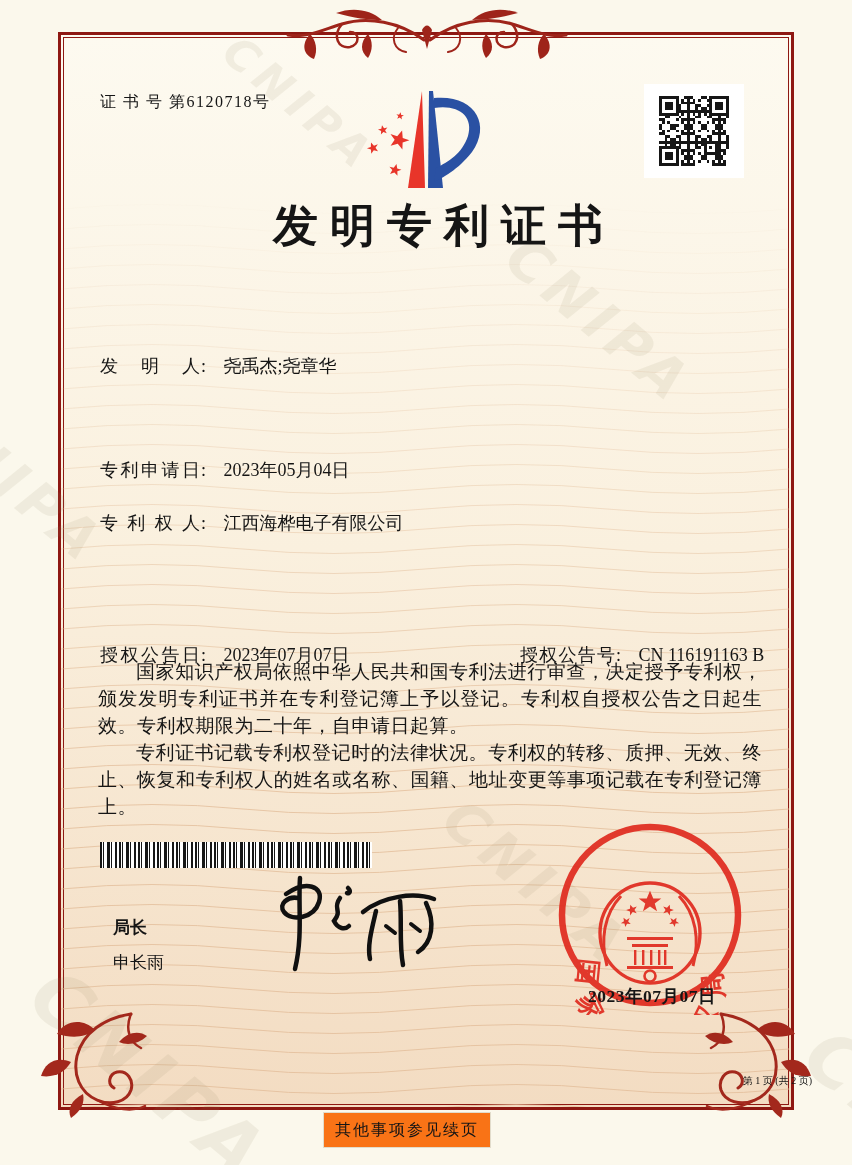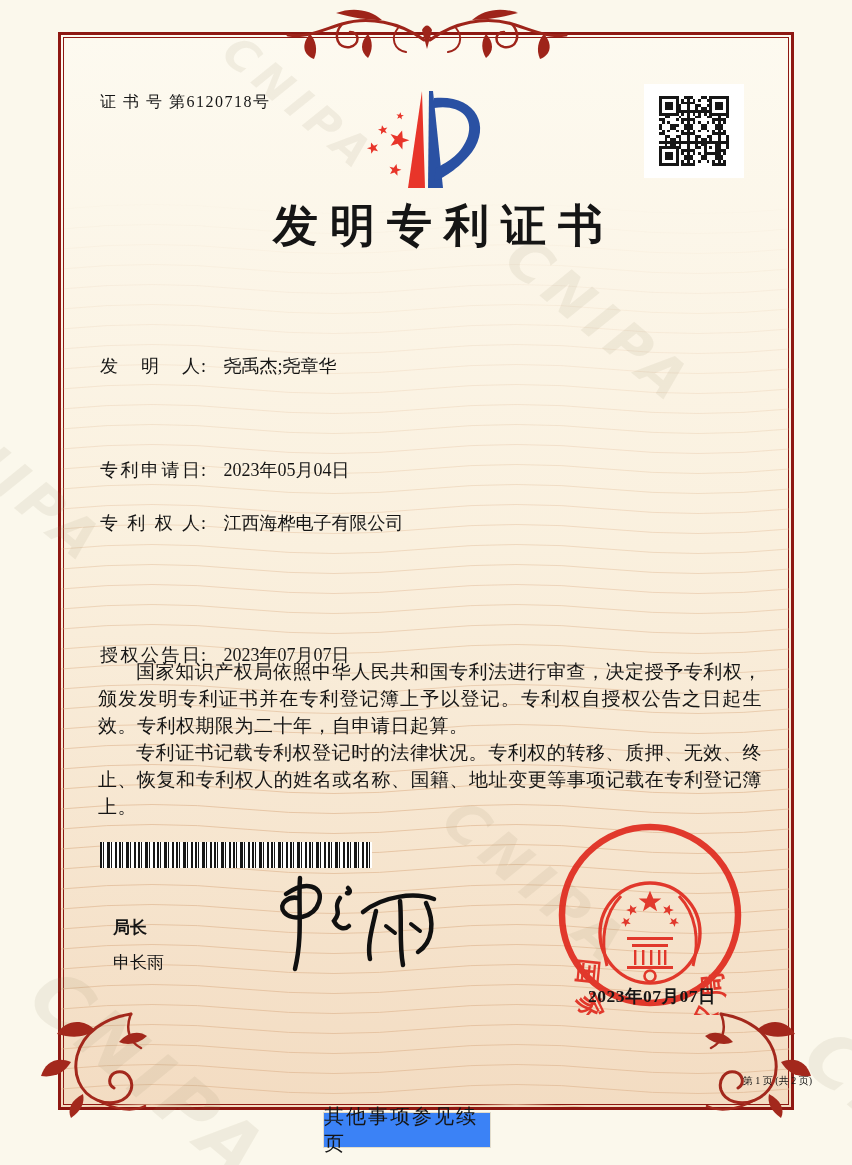--- a/index.html
+++ b/index.html
@@ -46,23 +46,23 @@
       #161616 15px 17px,#fff 17px 19px);}
   .director-title{position:absolute;left:113px;top:916px;font-size:17px;
       font-family:"Liberation Sans","DejaVu Sans",sans-serif;font-weight:bold;}
   .director-name{position:absolute;left:113px;top:951px;font-size:17px;
       font-family:"Liberation Sans","DejaVu Sans",sans-serif;}
   .signature{position:absolute;left:248px;top:866px;}
   .seal{position:absolute;left:553px;top:820px;z-index:6;opacity:.93;mix-blend-mode:multiply;}
   .seal-date{position:absolute;left:562px;top:984px;width:180px;text-align:center;z-index:7;
       font-size:17.5px;font-weight:bold;letter-spacing:.5px;color:#161616;}
   .page-info{position:absolute;left:0;top:1074px;width:812px;text-align:right;font-size:10px;}
-  .cont-box{position:absolute;left:323px;top:1112px;width:166px;height:34px;background:#3b82f6;
+  .cont-box{position:absolute;left:323px;top:1112px;width:166px;height:34px;background:#f97316;
       border:1px solid #E2DCCB;display:flex;align-items:center;justify-content:center;
-      font-size:20px;letter-spacing:2px;z-index:5;}
+      font-size:16px;letter-spacing:2px;z-index:5;}
 </style>
 </head>
 <body>
 
 <div class="page">
 
   <div class="sheet">
     <svg id="waves" viewBox="0 0 730 1072" preserveAspectRatio="none">
         <path d="M0 -6 Q 91 -15 182 -6 T 364 -6 T 546 -6 T 728 -6" stroke="#E2BB97" fill="none" stroke-opacity="0.000"></path>
         <path d="M0 14 Q 91 5 182 14 T 364 14 T 546 14 T 728 14" stroke="#E2BB97" fill="none" stroke-opacity="0.000"></path>
@@ -541,20 +541,24 @@
       <span class="flabel">专利申请日</span><span class="fcolon">:</span>
       <span class="fvalue">2023年05月04日</span>
     </div>
     <div class="field-row" style="top:511px">
       <span class="flabel">专利权人</span><span class="fcolon">:</span>
       <span class="fvalue">江西海桦电子有限公司</span>
     </div>
     <div class="field-row" style="top:643px;width:700px">
       <span class="flabel">授权公告日</span><span class="fcolon">:</span>
       <span class="fvalue">2023年07月07日</span>
+      <span class="grant-right">
+        <span class="flabel">授权公告号</span><span class="fcolon">:</span>
+        <span class="fvalue">CN 116191163 B</span>
+      </span>
     </div>
 
     <div class="paras">
       <p>国家知识产权局依照中华人民共和国专利法进行审查，决定授予专利权，颁发发明专利证书并在专利登记簿上予以登记。专利权自授权公告之日起生效。专利权期限为二十年，自申请日起算。</p>
       <p>专利证书记载专利权登记时的法律状况。专利权的转移、质押、无效、终止、恢复和专利权人的姓名或名称、国籍、地址变更等事项记载在专利登记簿上。</p>
     </div>
 
     <div class="barcode"></div>
 
     <div class="director-title">局长</div>

